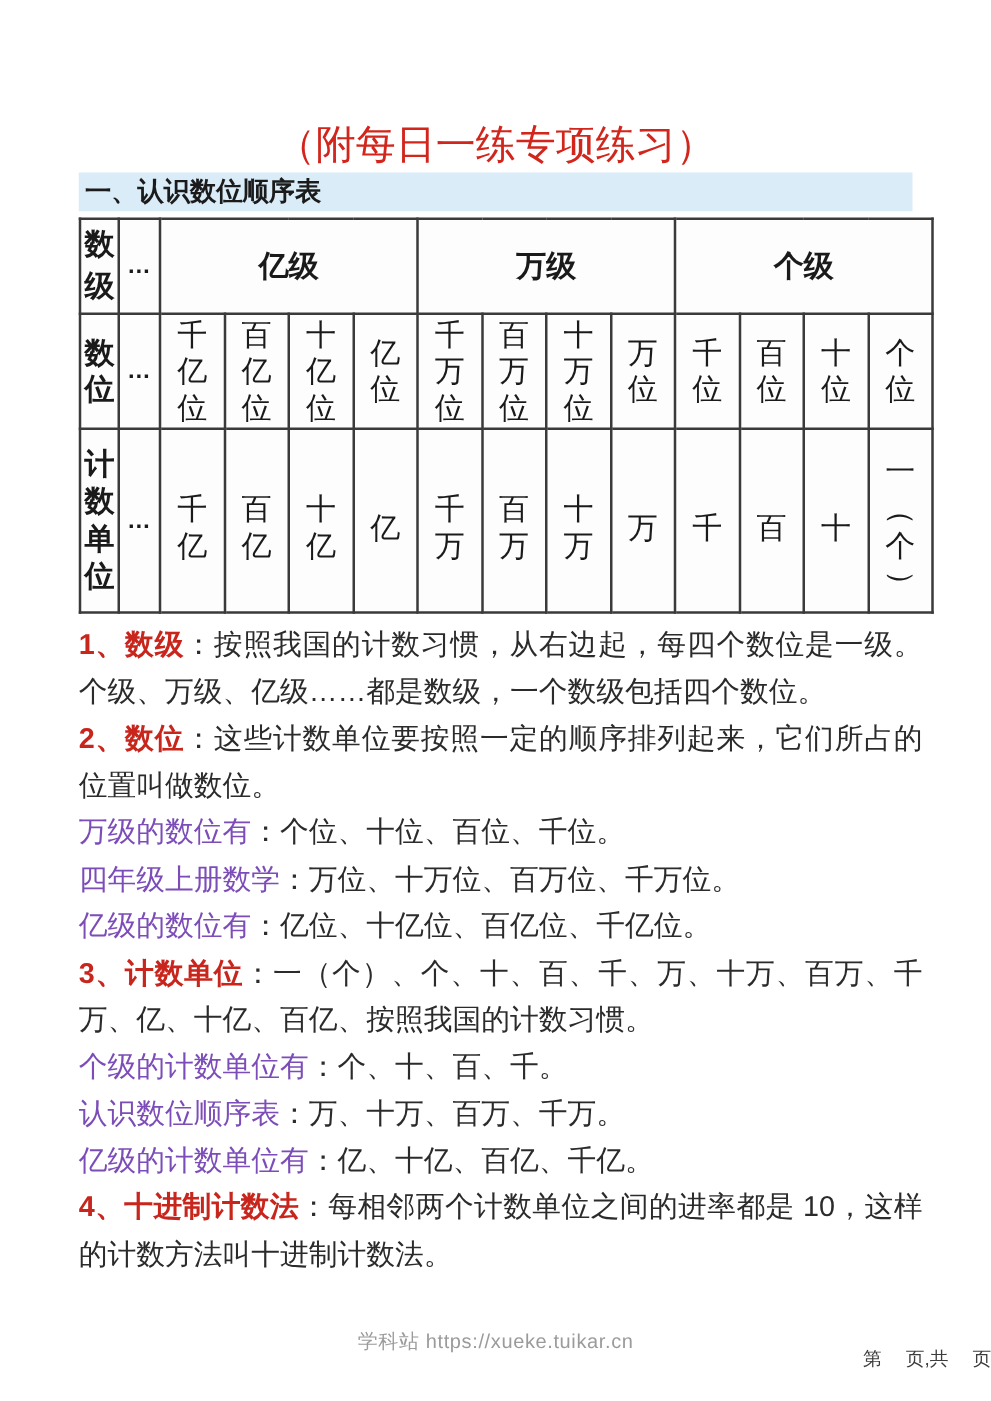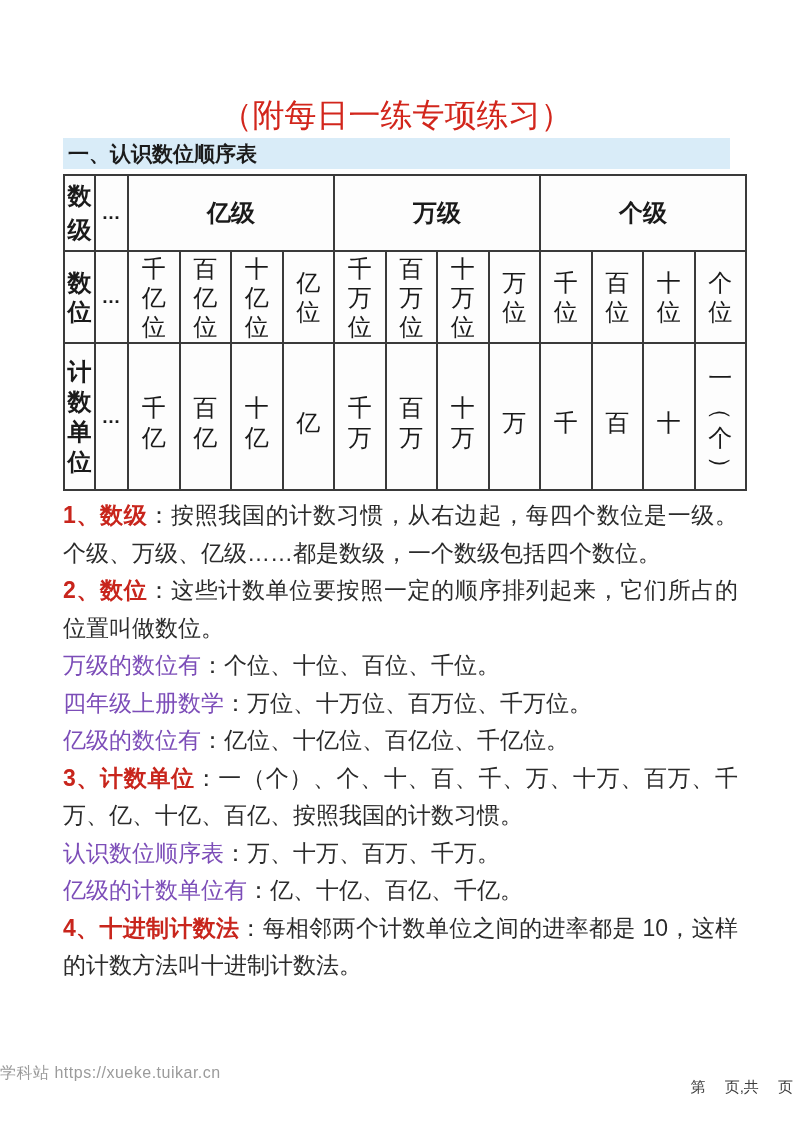--- a/index.html
+++ b/index.html
@@ -80,21 +80,21 @@
     color: #2b2b2b;
     text-align: justify;
   }
   .notes p { margin: 0; }
   .lead-red   { color: #c8251c; font-weight: 700; }
   .lead-purple{ color: #7c4db8; }
 
   
   .footer-site {
     position: absolute; top: 1063px; left: 0; width: 100%;
-    text-align: left;
+    text-align: center;
     font-size: 16px; color: #9b9b9b;
     letter-spacing: 0.5px;
   }
   .footer-page {
     position: absolute; top: 1078px; left: 0; width: 100%;
     text-align: right;
     font-size: 15px; color: #3c3c3c;
   }
 </style>
 </head>
@@ -253,20 +253,21 @@
   </tbody>
     </table>
 
   <div class="notes">
     <p><span class="lead-red">1、数级</span><span>：按照我国的计数习惯，从右边起，每四个数位是一级。个级、万级、亿级……都是数级，一个数级包括四个数位。</span></p>
     <p><span class="lead-red">2、数位</span><span>：这些计数单位要按照一定的顺序排列起来，它们所占的位置叫做数位。</span></p>
     <p><span class="lead-purple">万级的数位有</span><span>：个位、十位、百位、千位。</span></p>
     <p><span class="lead-purple">四年级上册数学</span><span>：万位、十万位、百万位、千万位。</span></p>
     <p><span class="lead-purple">亿级的数位有</span><span>：亿位、十亿位、百亿位、千亿位。</span></p>
     <p><span class="lead-red">3、计数单位</span><span>：一（个）、个、十、百、千、万、十万、百万、千万、亿、十亿、百亿、按照我国的计数习惯。</span></p>
+    <p><span class="lead-purple">个级的计数单位有</span><span>：个、十、百、千。</span></p>
     <p><span class="lead-purple">认识数位顺序表</span><span>：万、十万、百万、千万。</span></p>
     <p><span class="lead-purple">亿级的计数单位有</span><span>：亿、十亿、百亿、千亿。</span></p>
     <p><span class="lead-red">4、十进制计数法</span><span>：每相邻两个计数单位之间的进率都是 10，这样的计数方法叫十进制计数法。</span></p>
   </div>
 
   <div class="footer-site">学科站 https://xueke.tuikar.cn</div>
   <div class="footer-page">第　 页,共　 页</div>
 
 </div>
 

